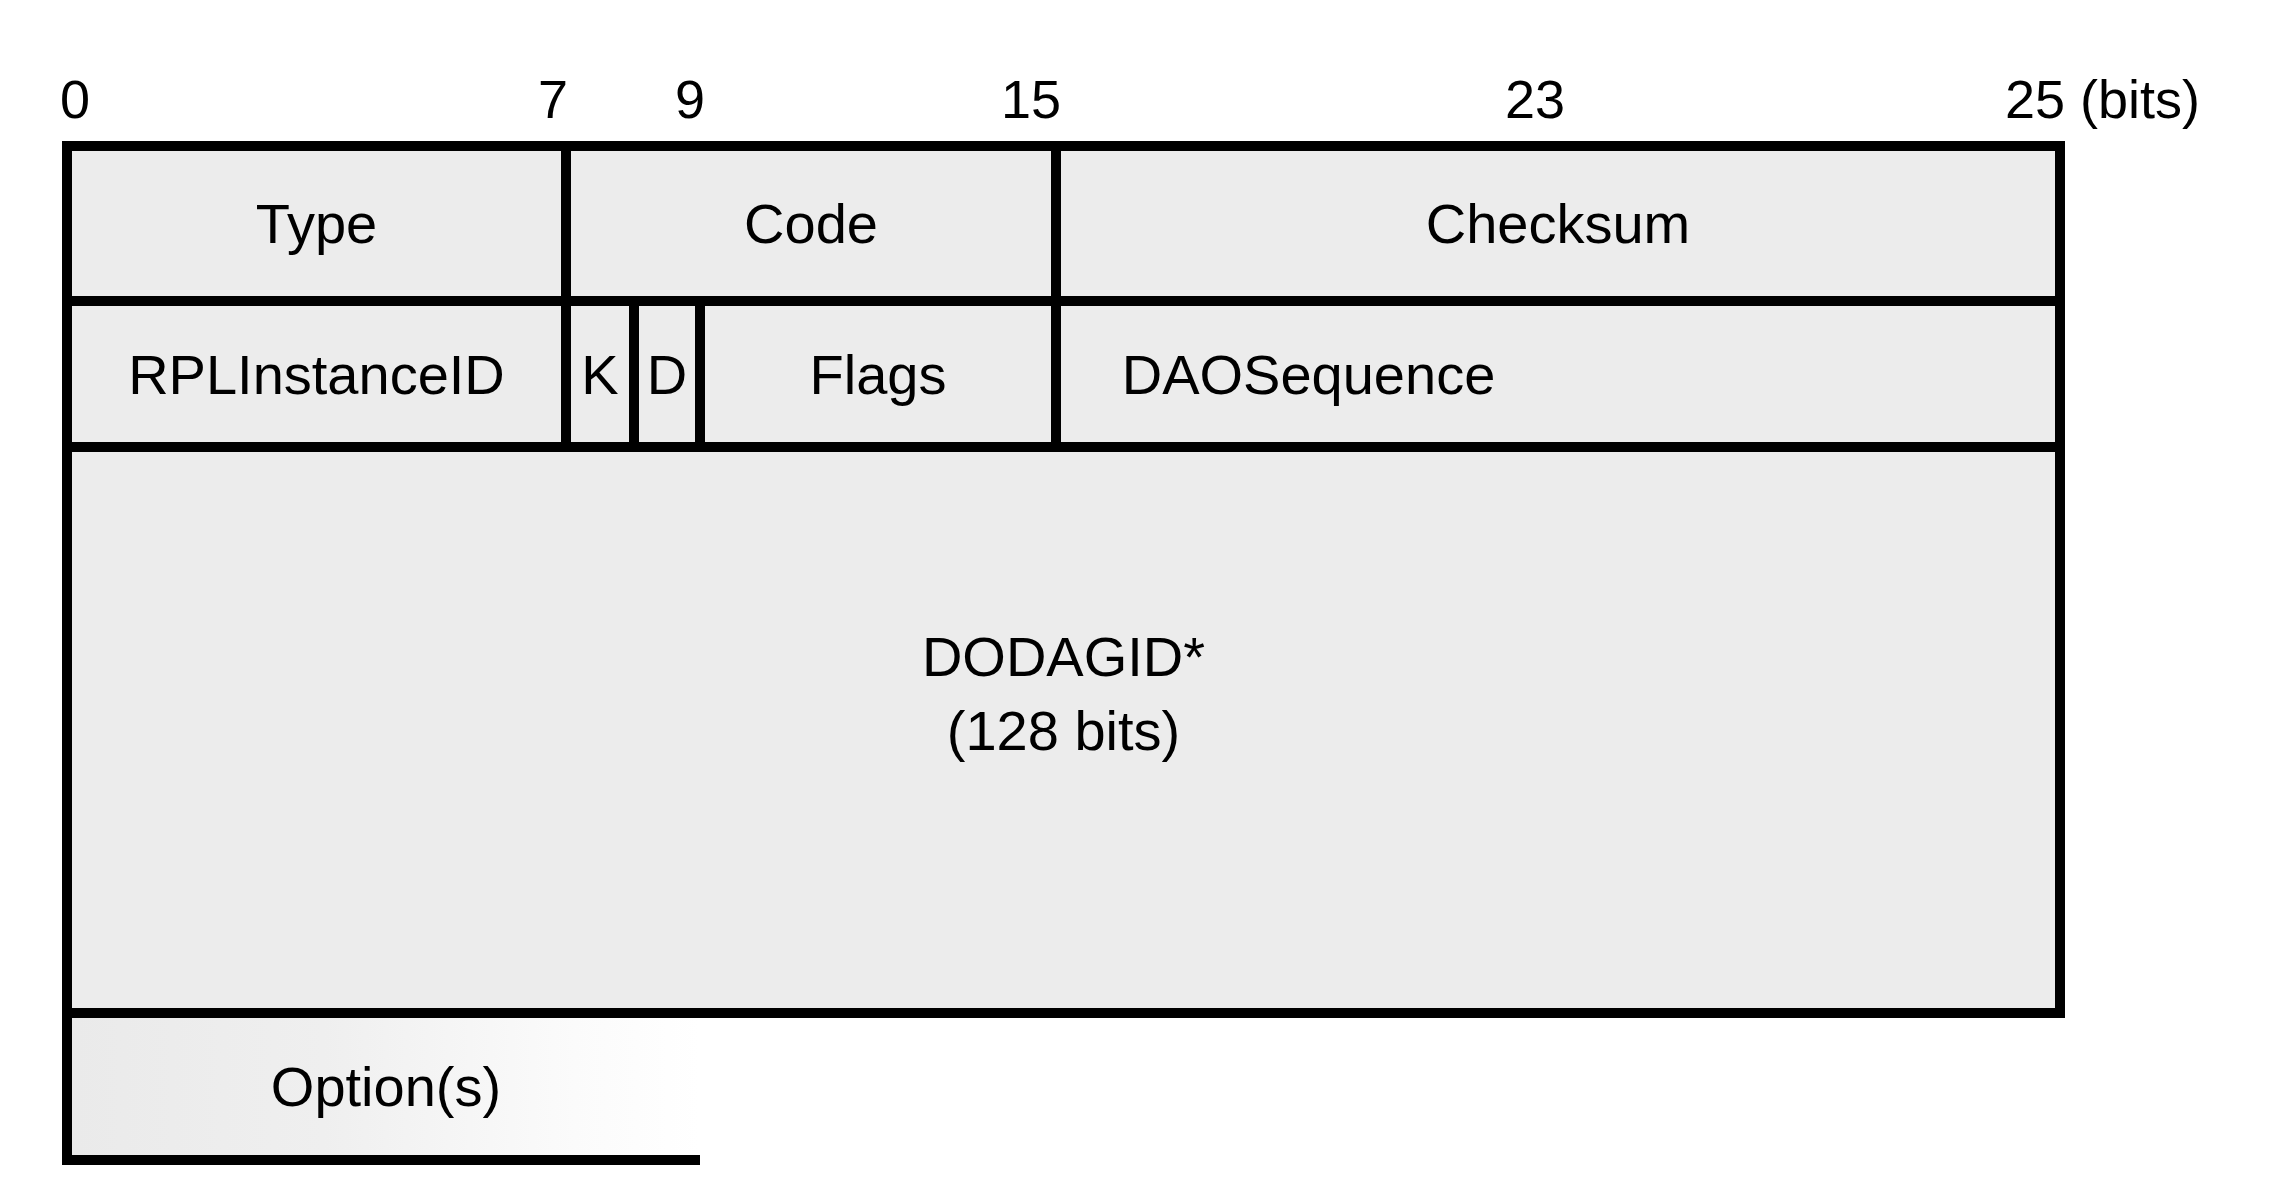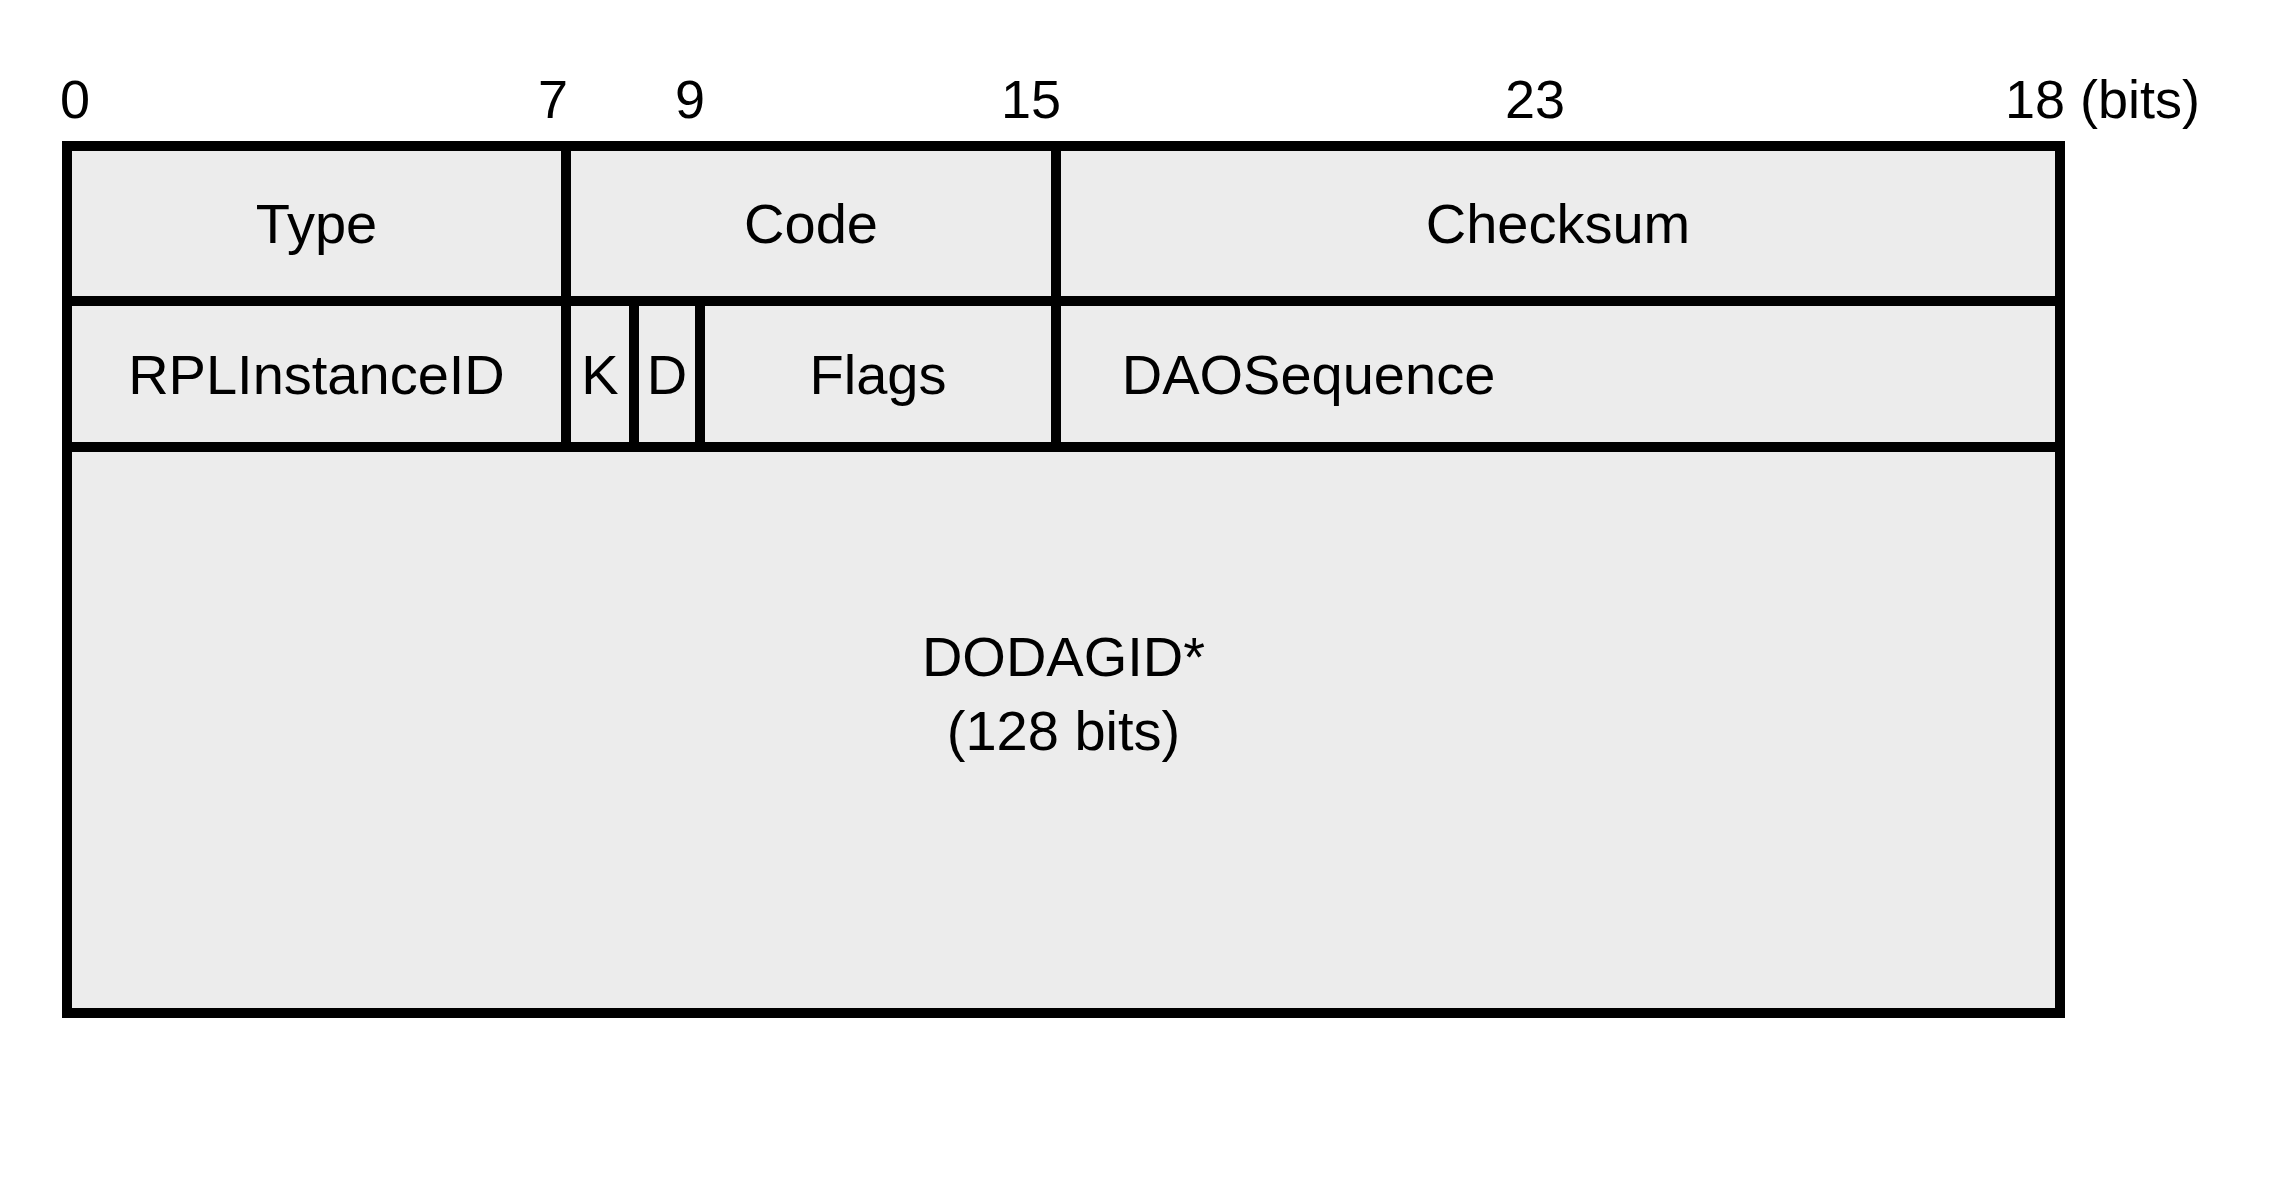--- a/index.html
+++ b/index.html
@@ -107,21 +107,21 @@
 <body>
 
 <div class="stage">
 
   <div>
     <span class="ruler-label rl-0">0</span>
     <span class="ruler-label rl-7">7</span>
     <span class="ruler-label rl-9">9</span>
     <span class="ruler-label rl-15">15</span>
     <span class="ruler-label rl-23">23</span>
-    <span class="ruler-label rl-31">18</span>
+    <span class="ruler-label rl-31">25</span>
     <span class="ruler-label rl-bits">(bits)</span>
   </div>
 
   <div class="frame">
 
     <div class="row row-1">
       <div class="cell w-type">
         <span>Type</span>
       </div>
       <div class="cell w-code">
@@ -150,14 +150,17 @@
       </div>
     </div>
 
     <div class="dodag">
       <div>DODAGID*</div>
       <div>(128 bits)</div>
     </div>
 
   </div>
 
+  <div class="option">
+    <span>Option(s)</span>
+  </div>
 
 </div>
 
 </body></html>

